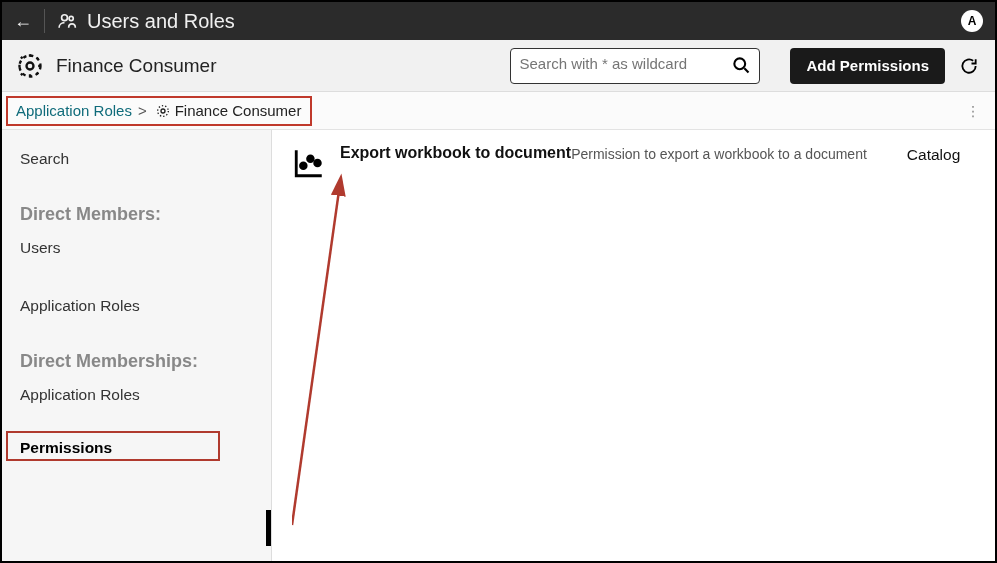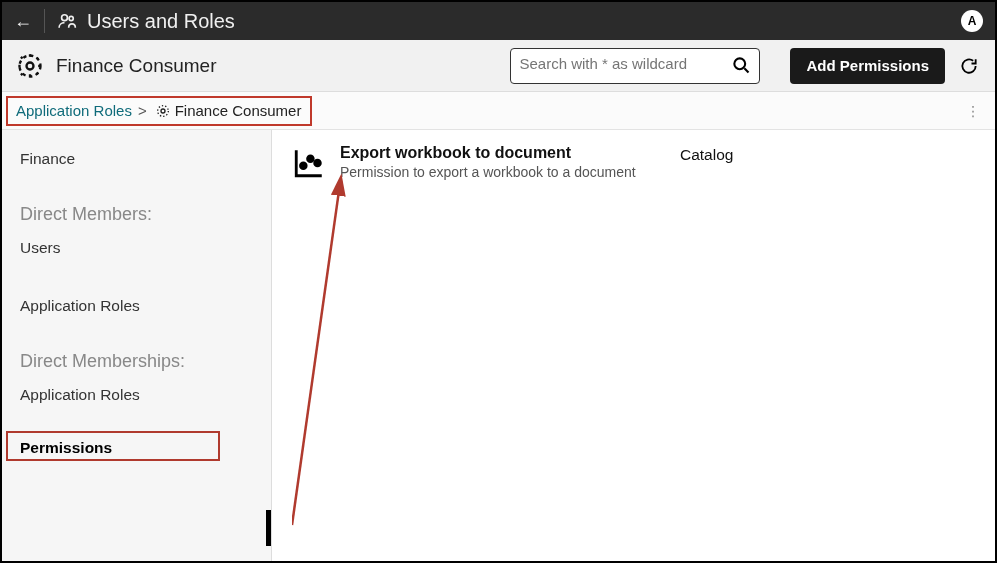--- a/index.html
+++ b/index.html
@@ -21,31 +21,31 @@
   .crumbbar{height:38px;background:#fbfbfb;border-bottom:1px solid #e3e3e3;display:flex;align-items:center;padding:0 14px;position:relative}
   .crumb-highlight{position:absolute;left:4px;top:4px;width:306px;height:30px;border:2px solid #c0392b;pointer-events:none}
   .crumb-link{color:#0f6b7a;font-size:15px;cursor:pointer}
   .crumb-sep{margin:0 6px;color:#555;font-size:15px}
   .crumb-icon{margin:0 4px 0 2px}
   .crumb-current{font-size:15px;color:#222}
   .kebab{margin-left:auto;color:#888;cursor:pointer;letter-spacing:1px;font-size:14px}
   .main{display:flex;height:433px}
   .sidebar{width:270px;background:#f6f6f6;border-right:1px solid #ddd;padding:14px 6px 14px 18px;position:relative}
   .sb-link{font-size:15.5px;color:#333;padding:6px 0;cursor:pointer}
-  .sb-heading{font-size:18px;font-weight:400;color:#888;margin-top:30px;margin-bottom:8px}
+  .sb-heading{font-size:18px;font-weight:700;color:#888;margin-top:30px;margin-bottom:8px}
   .sb-heading.first{}
   .sb-item-gap{height:14px}
   .sb-selected-wrap{position:relative;margin-top:23px}
   .sb-selected{font-size:15.5px;color:#000;font-weight:600;padding:6px 0;cursor:pointer}
   .sb-highlight{position:absolute;left:-14px;top:-2px;width:214px;height:30px;border:2px solid #b03a2e;pointer-events:none}
   .sb-marker{position:absolute;right:0px;top:380px;width:5px;height:36px;background:#000}
   .content{flex:1;padding:14px 20px;position:relative}
   .perm-row{display:flex;align-items:flex-start}
   .perm-icon{width:34px;height:34px;margin-right:14px;margin-top:2px}
-  .perm-text{display:flex;flex-direction:column;min-width:300px}
+  .perm-text{display:flex;min-width:300px}
   .perm-title{font-size:16px;font-weight:600;color:#111}
   .perm-desc{font-size:14px;color:#555;margin-top:2px}
   .perm-cat{font-size:15.5px;color:#111;margin-left:40px;margin-top:2px}
   .arrow{position:absolute;left:20px;top:30px;pointer-events:none}
   svg{display:block}
 </style>
 </head>
 <body>
 
 <div class="topbar">
@@ -100,21 +100,21 @@
       <circle cx="12" cy="12" r="3"></circle>
         <circle cx="12" cy="12" r="8" stroke-dasharray="2 3"></circle>
     </svg>
   </span>
   <span class="crumb-current">Finance Consumer</span>
   <div class="kebab">⋮</div>
 </div>
 
 <div class="main">
   <div class="sidebar">
-    <div class="sb-link">Finance</div>
+    <div class="sb-link">Search</div>
 
     <div class="sb-heading first">Direct Members:</div>
     <div class="sb-link">Users</div>
     <div class="sb-item-gap"></div>
     <div class="sb-item-gap"></div>
     <div class="sb-link">Application Roles</div>
 
     <div class="sb-heading">Direct Memberships:</div>
     <div class="sb-link">Application Roles</div>
 

